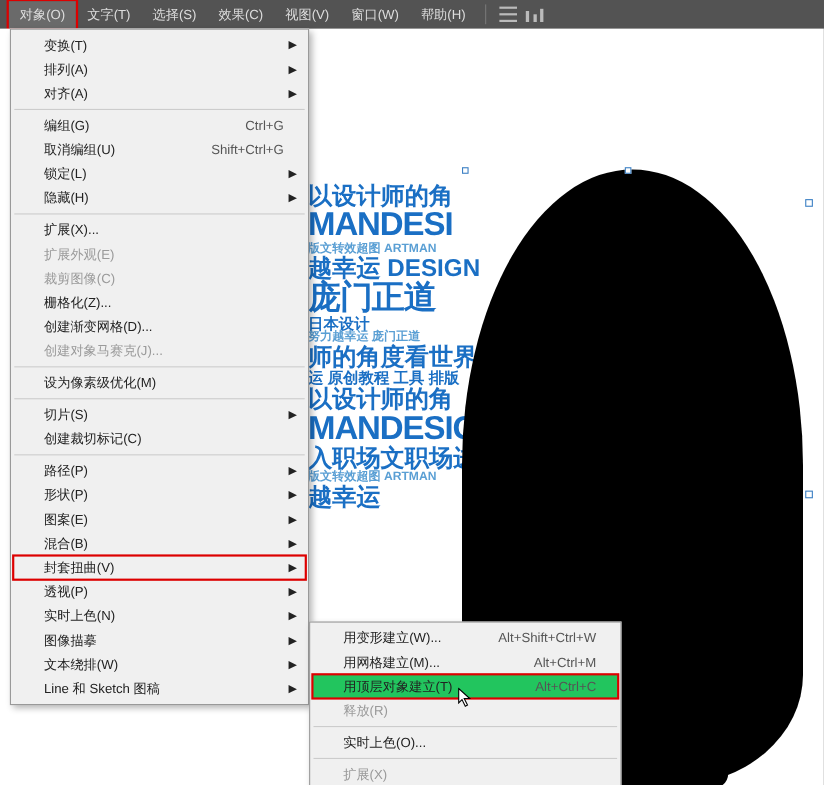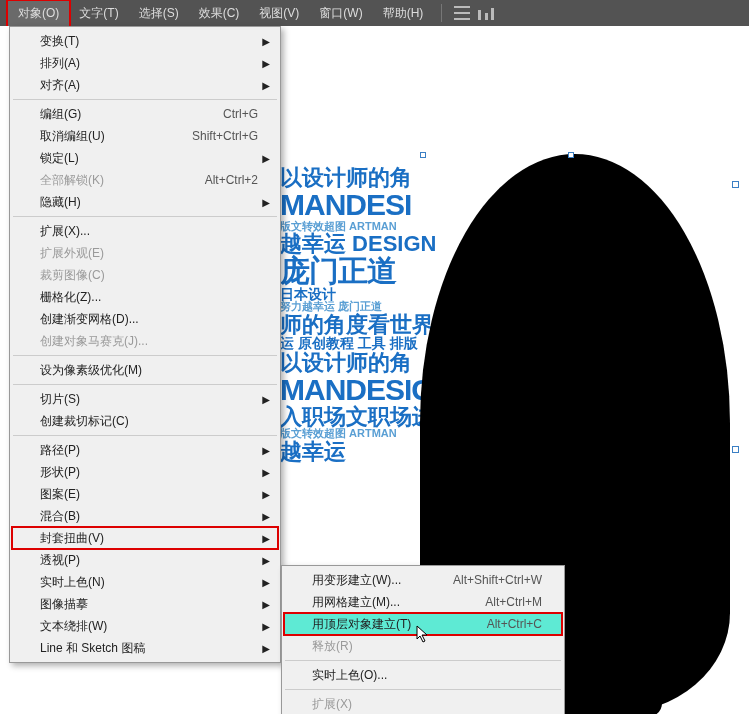--- a/index.html
+++ b/index.html
@@ -17,21 +17,21 @@
 .textart .sm{font-size:14px}
 .textart .xs{font-size:11px;color:#5a9fd4}
 .shape{position:absolute;left:420px;top:128px;width:310px;height:560px;background:#000;border-radius:50% 50% 38% 38%/48% 48% 18% 18%}
 .shape::after{content:"";position:absolute;left:22%;bottom:-4px;width:56%;height:26%;background:#000;border-radius:30% 30% 10% 10%}
 .handle{position:absolute;width:6px;height:6px;border:1px solid #3b7fc4;background:#fff}
 .dropdown{position:absolute;left:9px;top:26px;width:272px;background:#f0f0f0;border:1px solid #999;box-shadow:3px 3px 6px rgba(0,0,0,.3);padding:3px 2px}
 .dropdown.sub{left:281px;top:565px;width:284px}
 .item{display:flex;align-items:center;height:22px;padding:0 20px 0 28px;color:#222;cursor:pointer;position:relative}
 .item.disabled{color:#9a9a9a;cursor:default}
 .item.hl{outline:2px solid #d00;outline-offset:-1px}
-.item.hov{background:#5eead4}
+.item.hov{background:#22c55e}
 .item .sc{margin-left:auto;color:#555}
 .item .arrow{position:absolute;right:8px;font-size:10px}
 .divider{height:1px;background:#ccc;margin:3px 1px}
 .cursor{position:absolute;left:416px;top:625px;width:14px;height:18px;pointer-events:none}
 .cursor svg{width:14px;height:18px}
 .rhandle{position:absolute;right:10px;width:7px;height:7px;background:#fff;border:1px solid #3b7fc4}
 </style>
 </head>
 <body>
 
@@ -99,24 +99,20 @@
       <span class="sc">Ctrl+G</span>
     </div>
     <div class="item">
       <span>取消编组(U)</span>
       <span class="sc">Shift+Ctrl+G</span>
     </div>
     <div class="item">
       <span>锁定(L)</span>
       <span class="arrow">▶</span>
     </div>
-    <div class="item disabled">
-      <span>全部解锁(K)</span>
-      <span class="sc">Alt+Ctrl+2</span>
-    </div>
     <div class="item">
       <span>隐藏(H)</span>
       <span class="arrow">▶</span>
     </div>
     <div class="divider"></div>
     <div class="item">
       <span>扩展(X)...</span>
     </div>
     <div class="item disabled">
       <span>扩展外观(E)</span>

